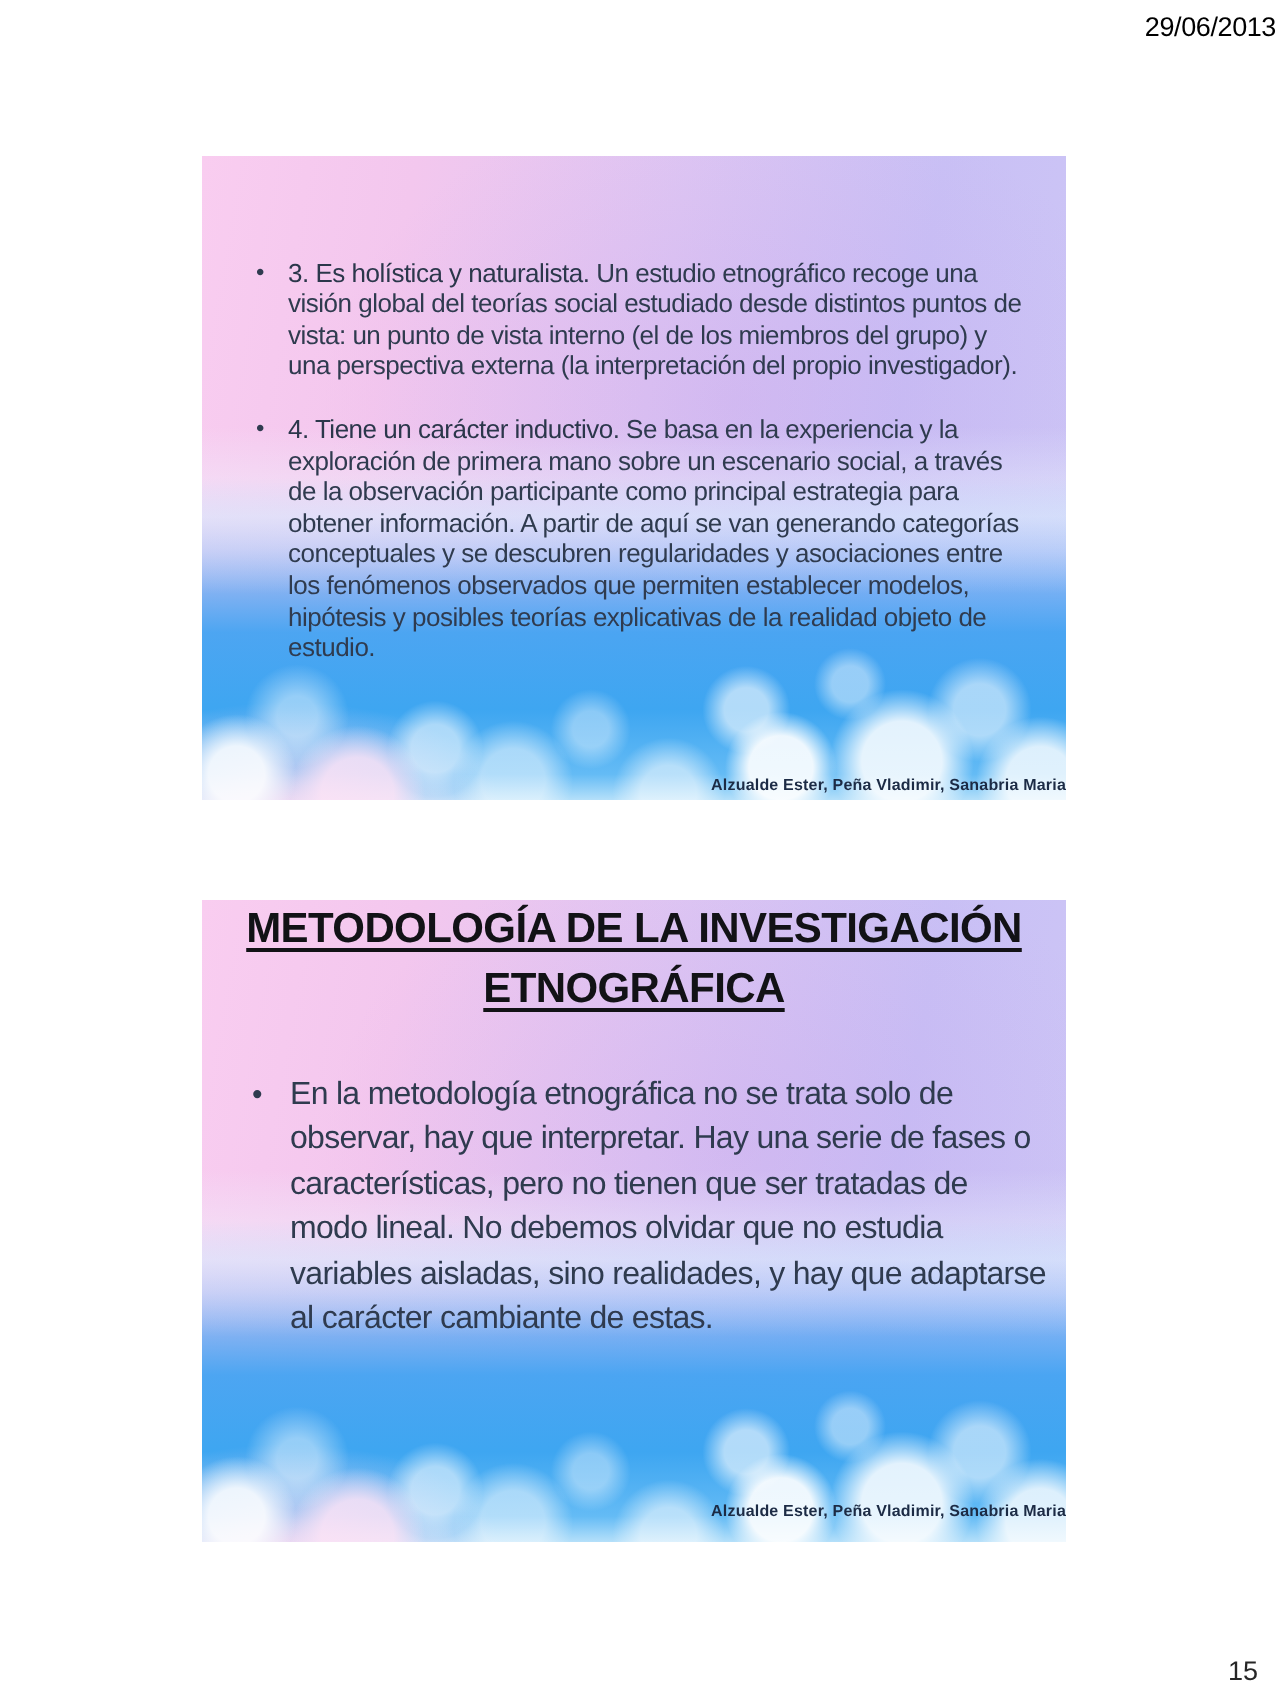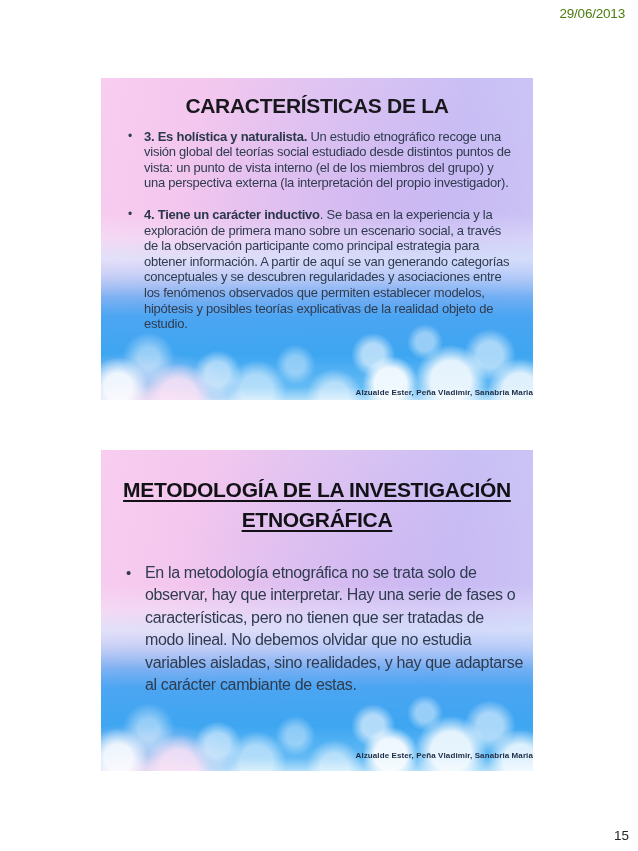--- a/index.html
+++ b/index.html
@@ -8,22 +8,22 @@
     width:638px; height:851px;
     font-family:"Liberation Sans", sans-serif;
     position:relative;
     overflow:hidden;
   }
   .page {
     position:absolute; inset:0;
     background:#ffffff;
   }
   .page-date {
-    position:absolute; top:6px; right:13px;
-    font-size:13.5px; color:#4d7c0f;
+    position:absolute; top:6px; right:0;
+    font-size:13.5px; color:#000000;
     letter-spacing:-0.2px;
   }
   .page-number {
     position:absolute; bottom:8px; right:9px;
     font-size:13.5px; color:#262626;
   }
 
   
   .slide {
     position:absolute; left:101px; width:432px;
@@ -59,37 +59,37 @@
 
   .slide-title {
     text-align:center;
     font-weight:700;
     font-size:21px;
     line-height:1.27;
     color:#17171c;
     letter-spacing:-0.3px;
   }
   .slide-1 .slide-title { margin-top:15px; }
-  .slide-2 .slide-title { margin-top:25px; line-height:1.42; color:#121216; }
+  .slide-2 .slide-title { line-height:1.42; color:#121216; }
   .slide-2 .slide-title span { text-decoration:underline; text-decoration-thickness:2px; text-underline-offset:3px; }
 
   .bullet-list { list-style:none; margin-top:9px; padding:0 16px 0 27px; }
   .bullet-item { display:flex; margin-bottom:16px; }
   .bullet-marker {
     flex:0 0 16px;
     font-size:12px; line-height:15.6px;
     color:#2f3b4f;
   }
   .bullet-text {
     font-size:13px; line-height:15.6px;
     color:#2f3b4f;
     letter-spacing:-0.25px;
     max-width:374px;
   }
-  .bullet-text b { font-weight:700; color:#2b374b; }
+  .bullet-text b { font-weight:400; color:#2b374b; }
 
   .slide-2 .bullet-list { margin-top:27px; padding:0 10px 0 25px; }
   .slide-2 .bullet-marker { flex:0 0 19px; font-size:15px; line-height:22.5px; }
   .slide-2 .bullet-text {
     font-size:16px; line-height:22.5px;
     max-width:382px; letter-spacing:-0.35px;
   }
 
   .slide-footer {
     position:absolute; left:0; right:0;
@@ -103,21 +103,21 @@
 </style>
 </head>
 <body>
 
 <div class="page">
 
   <div class="page-date">29/06/2013</div>
 
   <section class="slide slide-1">
     <h1 class="slide-title">
-      <span>CARACTERÍSTICAS DE LA</span><br>
+      <br>
     </h1>
     <ul class="bullet-list">
       <li class="bullet-item">
         <span class="bullet-marker">•</span>
         <p class="bullet-text"><b>3. Es holística y naturalista.</b><span> Un estudio etnográfico recoge una visión global del teorías social estudiado desde distintos puntos de vista: un punto de vista interno (el de los miembros del grupo) y una perspectiva externa (la interpretación del propio investigador).</span></p>
       </li>
       <li class="bullet-item">
         <span class="bullet-marker">•</span>
         <p class="bullet-text"><b>4. Tiene un carácter inductivo</b><span>. Se basa en la experiencia y la exploración de primera mano sobre un escenario social, a través de la observación participante como principal estrategia para obtener información. A partir de aquí se van generando categorías conceptuales y se descubren regularidades y asociaciones entre los fenómenos observados que permiten establecer modelos, hipótesis y posibles teorías explicativas de la realidad objeto de estudio.</span></p>
       </li>

